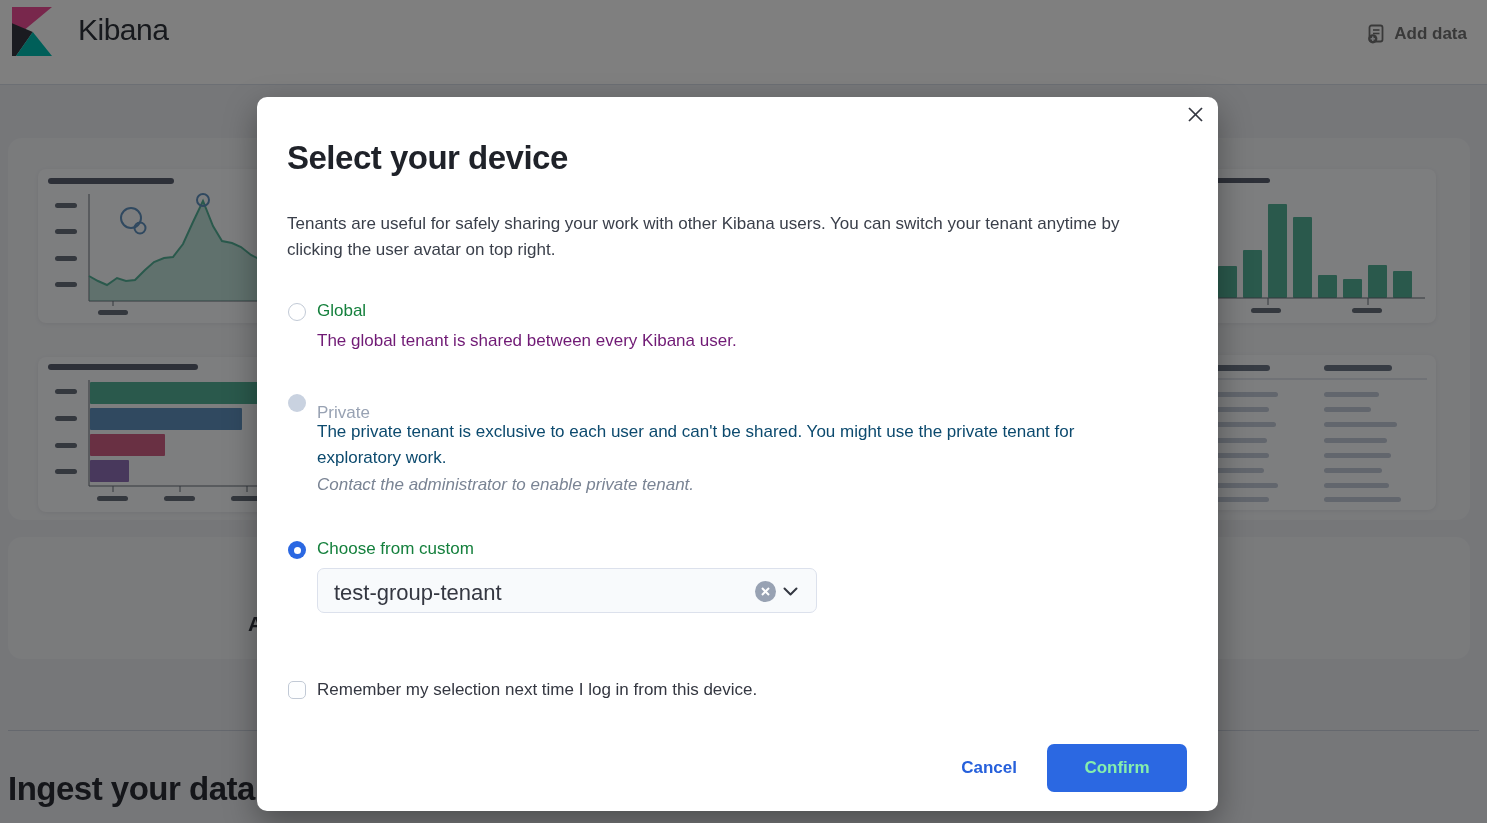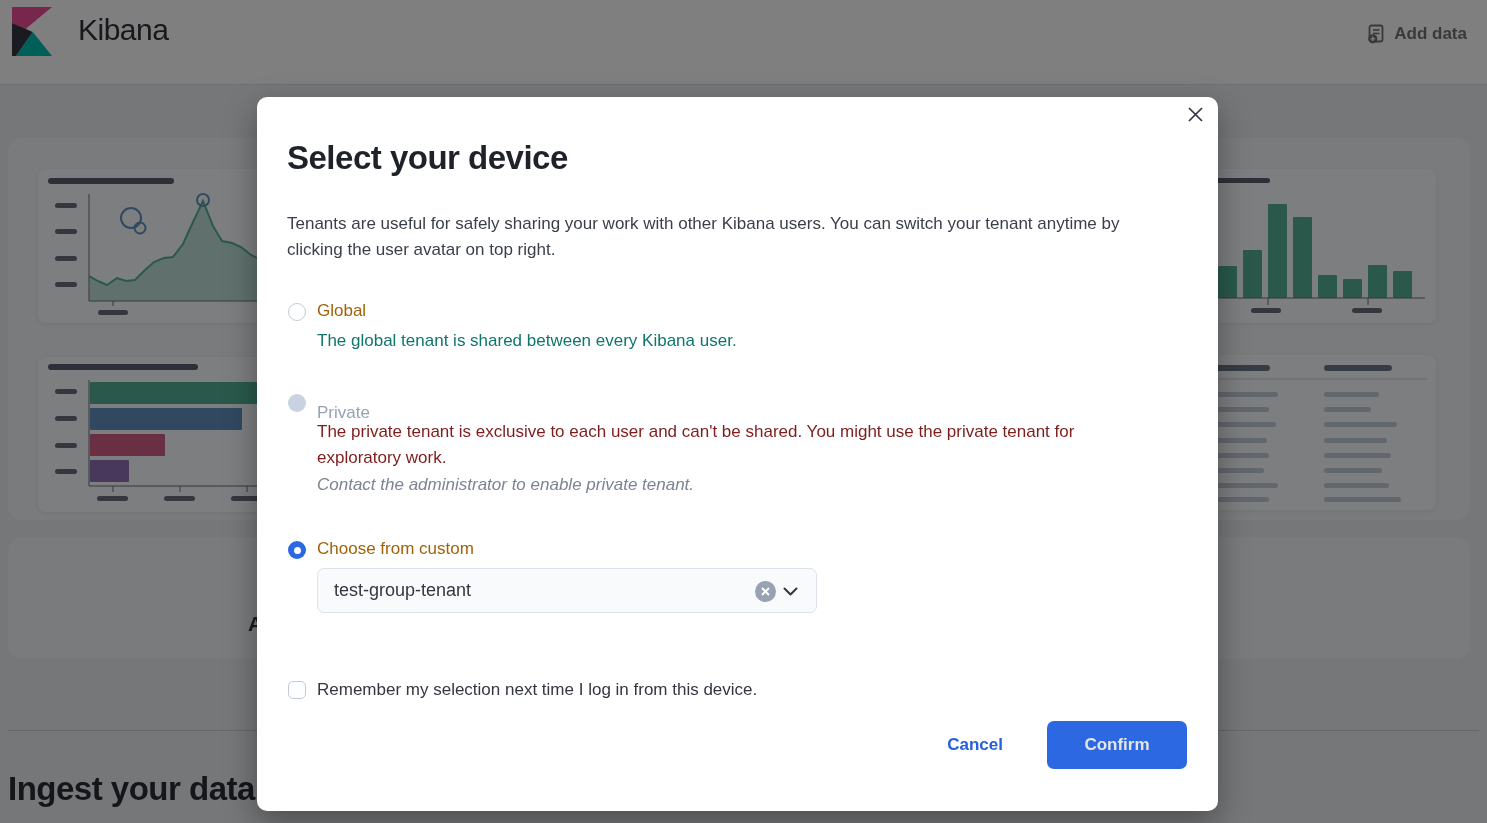--- a/index.html
+++ b/index.html
@@ -51,43 +51,43 @@
   .modal-desc { position:absolute; left:30px; top:114px; width:910px; font-size:17px;
     line-height:26px; color:#3A3F4A; }
 
   .radio { position:absolute; width:18px; height:18px; border-radius:50%; }
   .radio.unselected { background:#fff; border:1px solid #C2CAD6; }
   .radio.disabled { background:#C9D2E0; border:none; }
   .radio.selected { background:#2B68E2; }
   .radio.selected::after { content:""; position:absolute; left:5.5px; top:5.5px;
     width:7px; height:7px; border-radius:50%; background:#fff; }
 
-  .opt-label { position:absolute; font-size:17px; color:#a16207; }
+  .opt-label { position:absolute; font-size:17px; color:#15803d; }
   .opt-label.gray { color:#98A2B3; }
-  .opt-desc { position:absolute; font-size:17px; line-height:26px; color:#0f766e; }
-  .opt-desc.gray { color:#7f1d1d; }
+  .opt-desc { position:absolute; font-size:17px; line-height:26px; color:#701a75; }
+  .opt-desc.gray { color:#0c4a6e; }
   .opt-note { position:absolute; font-size:17px; font-style:italic; color:#7A8494; }
 
   .combobox { position:absolute; left:60px; top:471px; width:500px; height:45px;
     background:#F8FAFC; border:1px solid #DCE1EC; border-radius:7px; cursor:pointer; }
-  .combobox-value { position:absolute; left:16px; top:11px; font-size:18px; color:#343741; }
+  .combobox-value { position:absolute; left:16px; top:11px; font-size:22px; color:#343741; }
   .clear-btn { position:absolute; left:437px; top:12px; width:21px; height:21px;
     border-radius:50%; background:#98A2B3; border:none; cursor:pointer;
     display:flex; align-items:center; justify-content:center; }
   .chevron { position:absolute; left:464px; top:14px; color:#343741; }
 
   .checkbox { position:absolute; left:31px; top:584px; width:18px; height:18px;
     border:1px solid #C2CAD6; border-radius:5px; background:#FDFEFF; }
   .checkbox-label { position:absolute; left:60px; top:583px; font-size:17px; color:#343741; }
 
-  .modal-footer { position:absolute; right:31px; top:624px; height:48px;
-    display:flex; align-items:center; gap:44px; }
+  .modal-footer { position:absolute; right:31px; top:647px; height:48px;
+    display:flex; align-items:center; gap:30px; }
   .btn-cancel { background:none; border:none; color:#2660DB; font-size:17px;
     font-weight:700; cursor:pointer; font-family:inherit; }
-  .btn-confirm { width:140px; height:48px; background:#2B68E2; color:#e5e5e5;
+  .btn-confirm { width:140px; height:48px; background:#2B68E2; color:#86efac;
     border:none; border-radius:7px; font-size:17px; font-weight:700;
     cursor:pointer; font-family:inherit; }
 </style>
 </head>
 <body>
 
 <div>
 
   <header class="app-header">
     <div class="logo">

